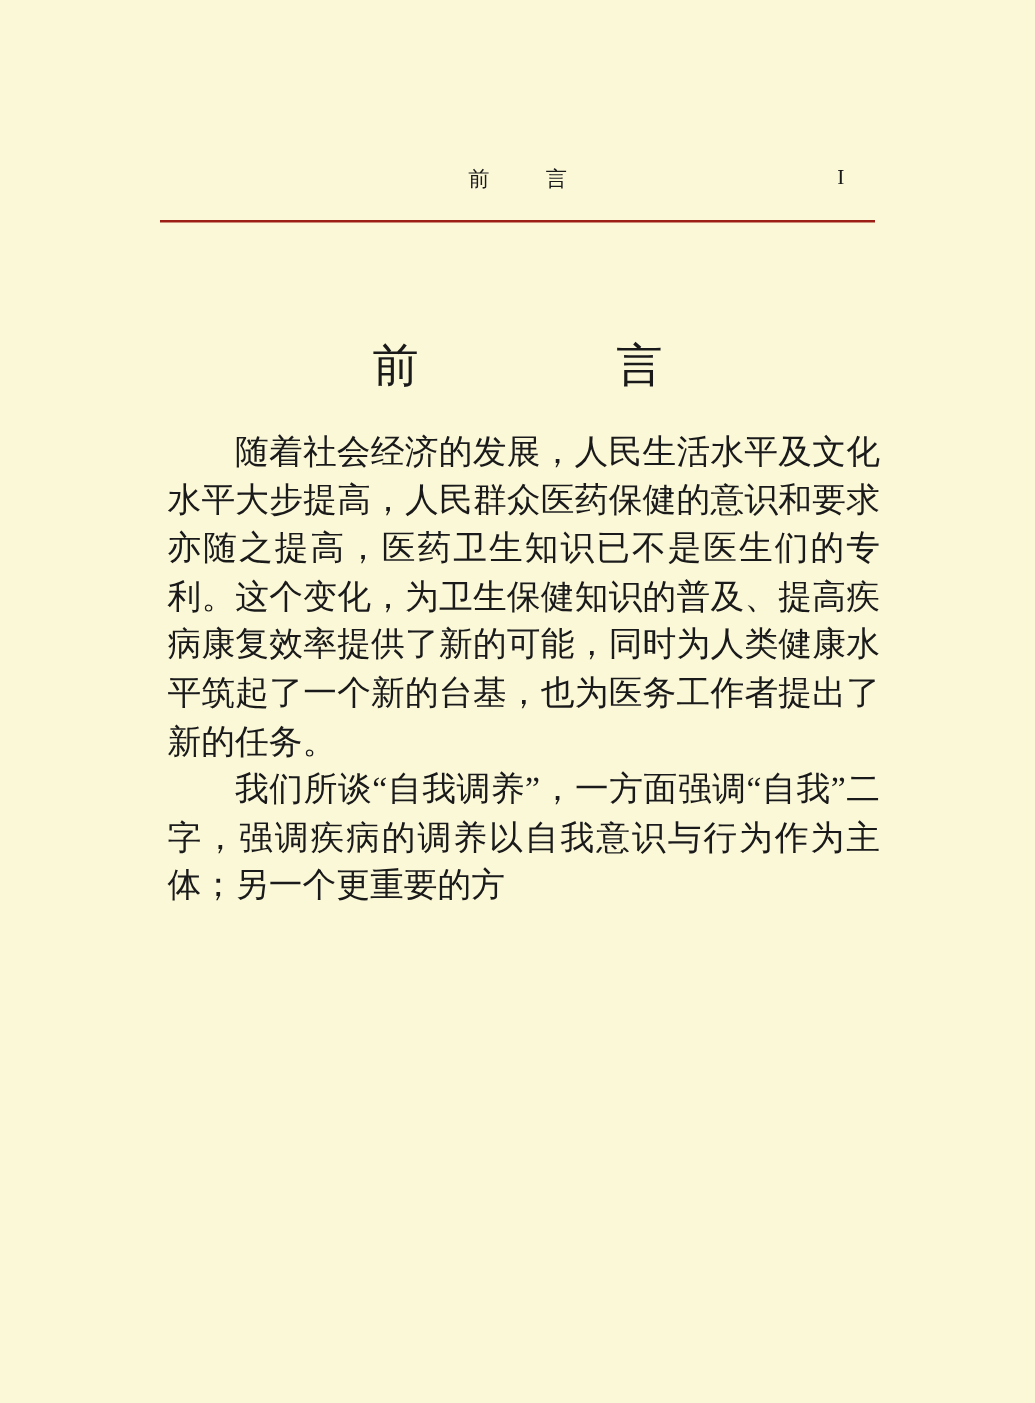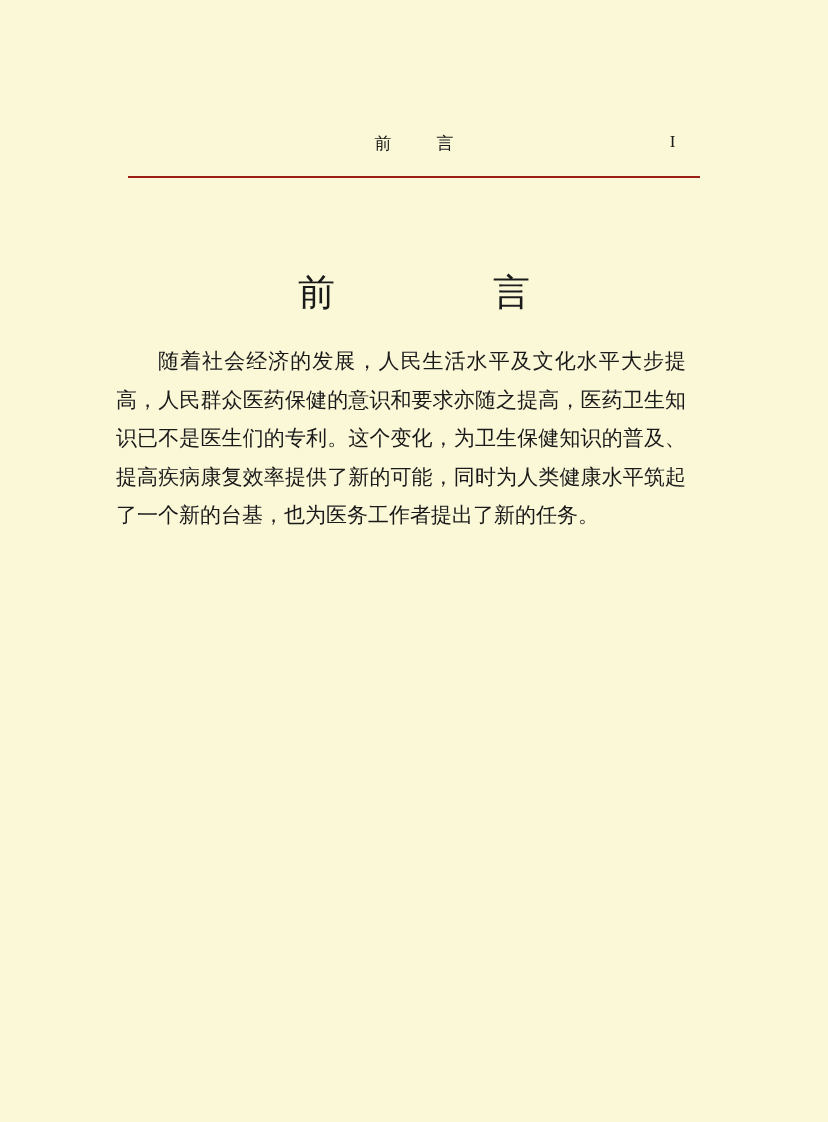--- a/index.html
+++ b/index.html
@@ -60,24 +60,24 @@
     text-align: center;
     font-size: 37px;
     letter-spacing: 28px;
     text-indent: 28px;
     font-weight: normal;
     font-family: "Liberation Serif", "DejaVu Serif", serif;
   }
   
   .body-text {
     position: absolute;
-    left: 116px;
+    left: 134px;
     top: 342px;
     width: 570px;
-    font-size: 21px;
+    font-size: 27px;
     line-height: 38.6px;
     text-align: justify;
     text-justify: inter-ideograph;
   }
   .body-text p {
     margin: 0;
     text-indent: 2em;
   }
 </style>
 </head>
@@ -89,15 +89,16 @@
     <span class="rh-title">前　言</span>
     <span class="rh-page">I</span>
   </div>
 
   <div class="head-rule"></div>
 
   <div class="doc-title">前　　言</div>
 
   <div class="body-text">
     <p>随着社会经济的发展，人民生活水平及文化水平大步提高，人民群众医药保健的意识和要求亦随之提高，医药卫生知识已不是医生们的专利。这个变化，为卫生保健知识的普及、提高疾病康复效率提供了新的可能，同时为人类健康水平筑起了一个新的台基，也为医务工作者提出了新的任务。</p>
+    <p>我们所谈“自我调养”，一方面强调“自我”二字，强调疾病的调养以自我意识与行为作为主体；另一个更重要的方</p>
   </div>
 
 </div>
 
 </body></html>

